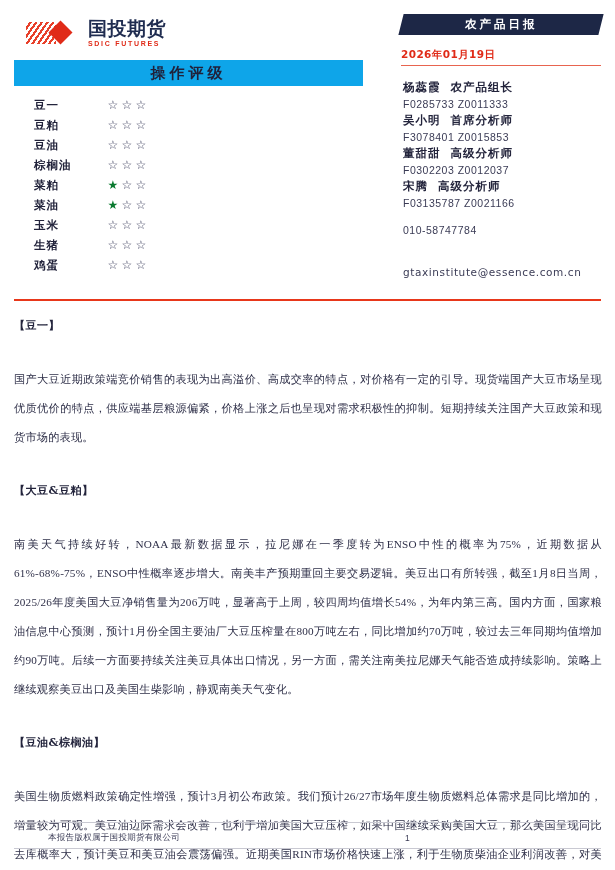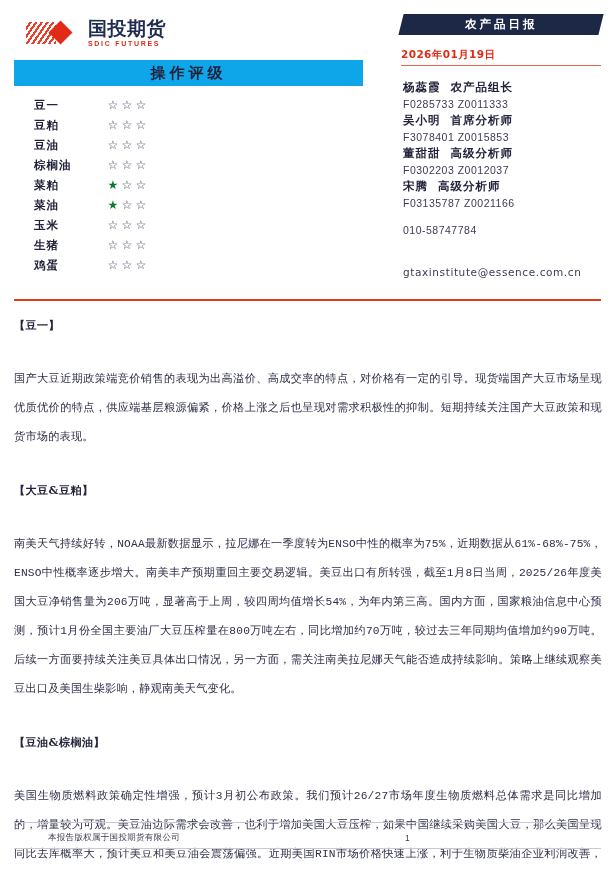--- a/index.html
+++ b/index.html
@@ -231,21 +231,21 @@
     font-size: 11px;
     font-weight: bold;
     color: #23243c;
     font-family: "DejaVu Serif", serif;
     letter-spacing: 0.5px;
     margin-bottom: 9px;
   }
   .section-body {
     font-size: 11.2px;
     color: #2e2f48;
-    font-family: Liberation Mono, monospace;
+    font-family: Liberation Serif, serif;
     line-height: 29px;
     text-align: justify;
     letter-spacing: 0.2px;
     margin-top: 32px;
   }
   .sec-gap-1 { height: 17px; }
   .sec-gap-2 { height: 17px; }
 
   
   .footer-rule {

